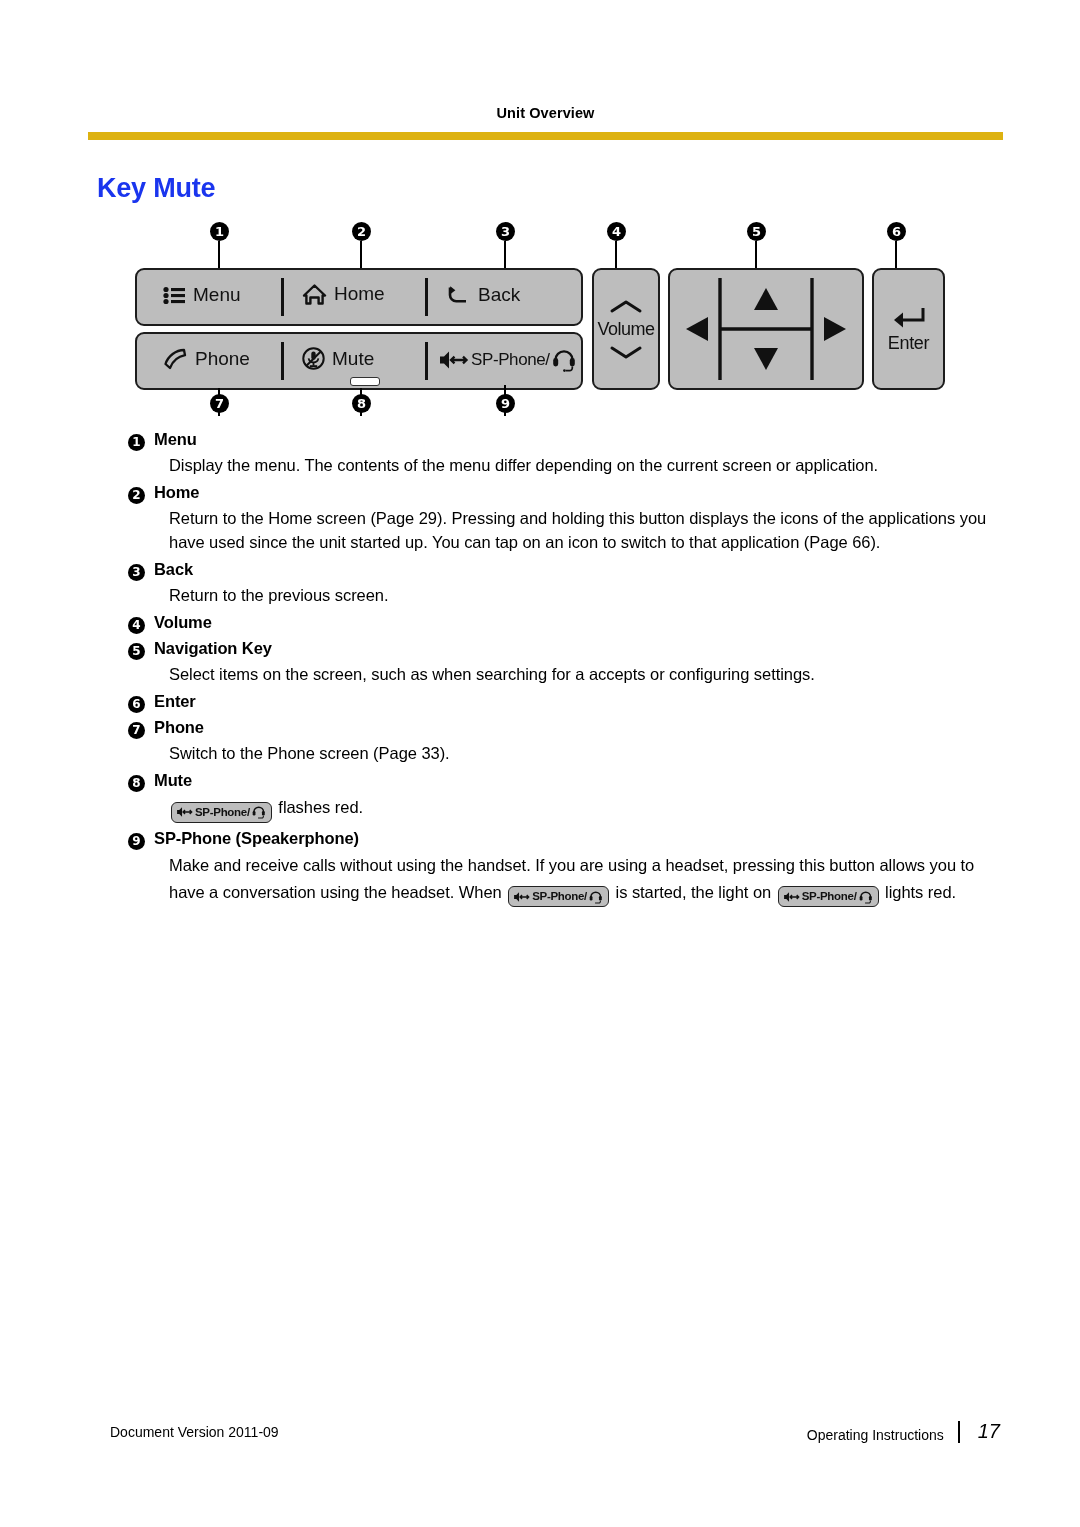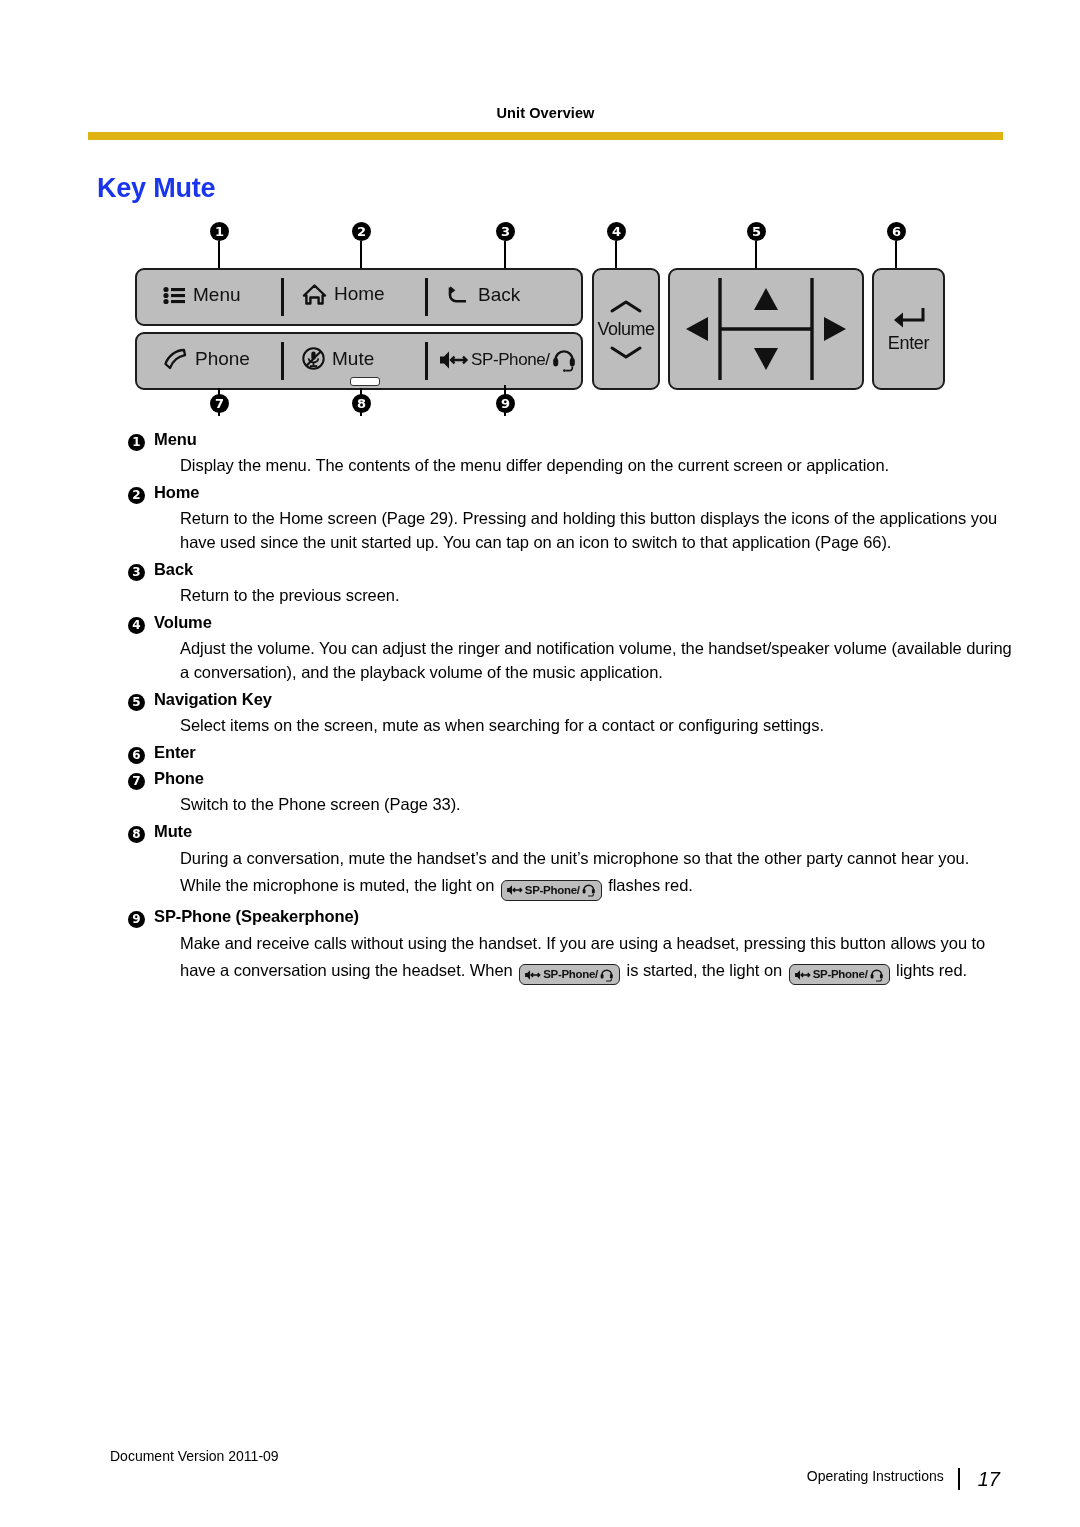--- a/index.html
+++ b/index.html
@@ -141,21 +141,21 @@
     font-family: "DejaVu Sans", sans-serif;
     position: relative;
     top: 1px;
   }
   .item-title {
     font-size: 16.5px;
     font-weight: bold;
     letter-spacing: -.1px;
   }
   .item-body {
-    margin-left: 52px;
+    margin-left: 41px;
     font-size: 16.5px;
     line-height: 24px;
     letter-spacing: -.05px;
     margin-top: 3px;
   }
 
   
   .chip {
     display: inline-flex;
     align-items: center;
@@ -183,22 +183,21 @@
     left: 110px;
     top: 1420px;
     width: 890px;
     display: flex;
     align-items: center;
     justify-content: space-between;
     font-size: 14px;
   }
   .footer-right {
     display: flex;
-    align-items: flex-start;
-    margin-top: 48px;
+    align-items: flex-end;
   }
   .footer-right .oi { font-size: 14px; }
   .footer-sep {
     width: 2px;
     height: 22px;
     background: #000;
     margin: 0 18px 0 14px;
   }
   .footer-page { font-size: 20px; font-style: italic; }
 
@@ -389,45 +388,44 @@
   <div class="item-head">
     <span class="num">3</span>
     <span class="item-title">Back</span>
   </div>
   <div class="item-body">Return to the previous screen.</div>
 
   <div class="item-head">
     <span class="num">4</span>
     <span class="item-title">Volume</span>
   </div>
-  <div class="item-body">Adjust the volume. You can adjust the ringer and notification volume, the handset/speaker volume (available during a conversation), and the playback volume of the music application.</div>
 
   <div class="item-head">
     <span class="num">5</span>
     <span class="item-title">Navigation Key</span>
   </div>
-  <div class="item-body">Select items on the screen, mute as when searching for a contact or configuring settings.</div>
+  <div class="item-body">Select items on the screen, such as when searching for a accepts or configuring settings.</div>
 
   <div class="item-head">
     <span class="num">6</span>
     <span class="item-title">Enter</span>
   </div>
 
   <div class="item-head">
     <span class="num">7</span>
     <span class="item-title">Phone</span>
   </div>
   <div class="item-body">Switch to the Phone screen (Page 33).</div>
 
   <div class="item-head">
     <span class="num">8</span>
     <span class="item-title">Mute</span>
   </div>
   <div class="item-body" style="line-height:27px;">
-    <span>During a conversation, mute the handset’s and the unit’s microphone so that the other party cannot hear you. While the microphone is muted, the light on </span><span class="chip">
+    <span class="chip">
         <span>
           <svg width="17" height="12" viewBox="0 0 31 20">
             <path d="M2 6.5 L2 13.5 L6 13.5 L11 18.5 L11 1.5 L6 6.5 Z" fill="#111"></path>
             <path d="M13.5 10 L28 10 M16.5 6.6 L13 10 L16.5 13.4 M25 6.6 L28.5 10 L25 13.4" fill="none" stroke="#111" stroke-width="2.6"></path>
           </svg>
         </span>
         <span class="chip-text">SP-Phone/</span>
         <span>
           <svg width="14" height="14" viewBox="0 0 25 24">
             <path d="M3.4 12 A8.6 8.6 0 0 1 20.6 12" fill="none" stroke="#111" stroke-width="2.6"></path>

